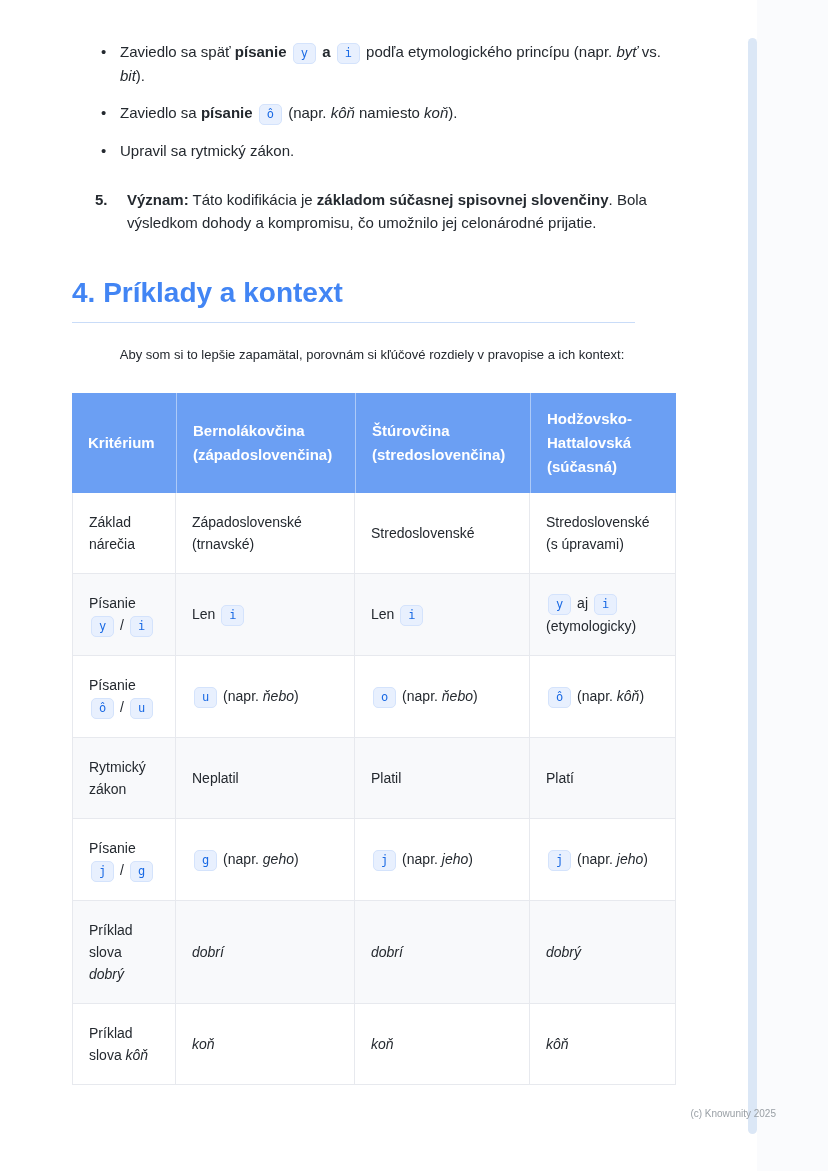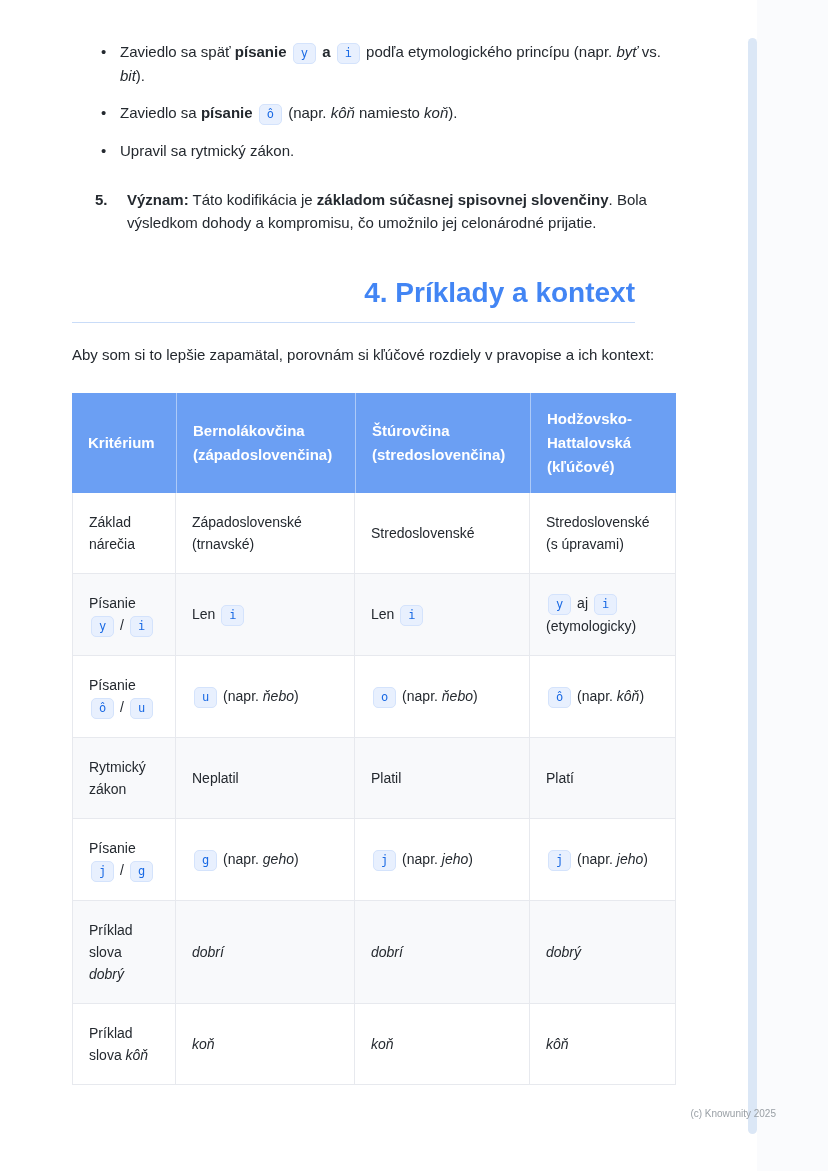--- a/index.html
+++ b/index.html
@@ -72,27 +72,27 @@
   .num-text { flex:1; font-size:15px; line-height:23px;margin-left:7px; }
   h2.heading {
     margin-top:42px;
     font-size:28px;
     line-height:34px;
     font-weight:700;
     color:var(--accent-blue, #4285f4);
     width:563px;
     padding-bottom:12px;
     border-bottom:1px solid var(--heading-underline, #c9dcf8);
-    text-align:right;
   }
   p.intro {
     margin-top:20px;
-    font-size:15px;
+    font-size:13px;
     line-height:24px;
     max-width:600px;
+    text-align:center;
   }
   table.cmp {
     margin-top:26px;
     width:604px;
     table-layout:fixed;
     border-collapse:separate;
     border-spacing:0;
     font-size:14px;
   }
   table.cmp th {
@@ -159,21 +159,21 @@
       <col style="width:104px">
       <col style="width:179px">
       <col style="width:175px">
       <col style="width:146px">
     </colgroup>
     <thead>
       <tr>
         <th>Kritérium</th>
         <th>Bernolákovčina (západoslovenčina)</th>
         <th>Štúrovčina (stredoslovenčina)</th>
-        <th>Hodžovsko-Hattalovská (kľúčové)</th>
+        <th>Hodžovsko-Hattalovská (súčasná)</th>
       </tr>
     </thead>
     <tbody>
       <tr>
         <td>Základ nárečia</td>
         <td>Západoslovenské (trnavské)</td>
         <td>Stredoslovenské</td>
         <td>Stredoslovenské (s úpravami)</td>
       </tr>
       <tr>

